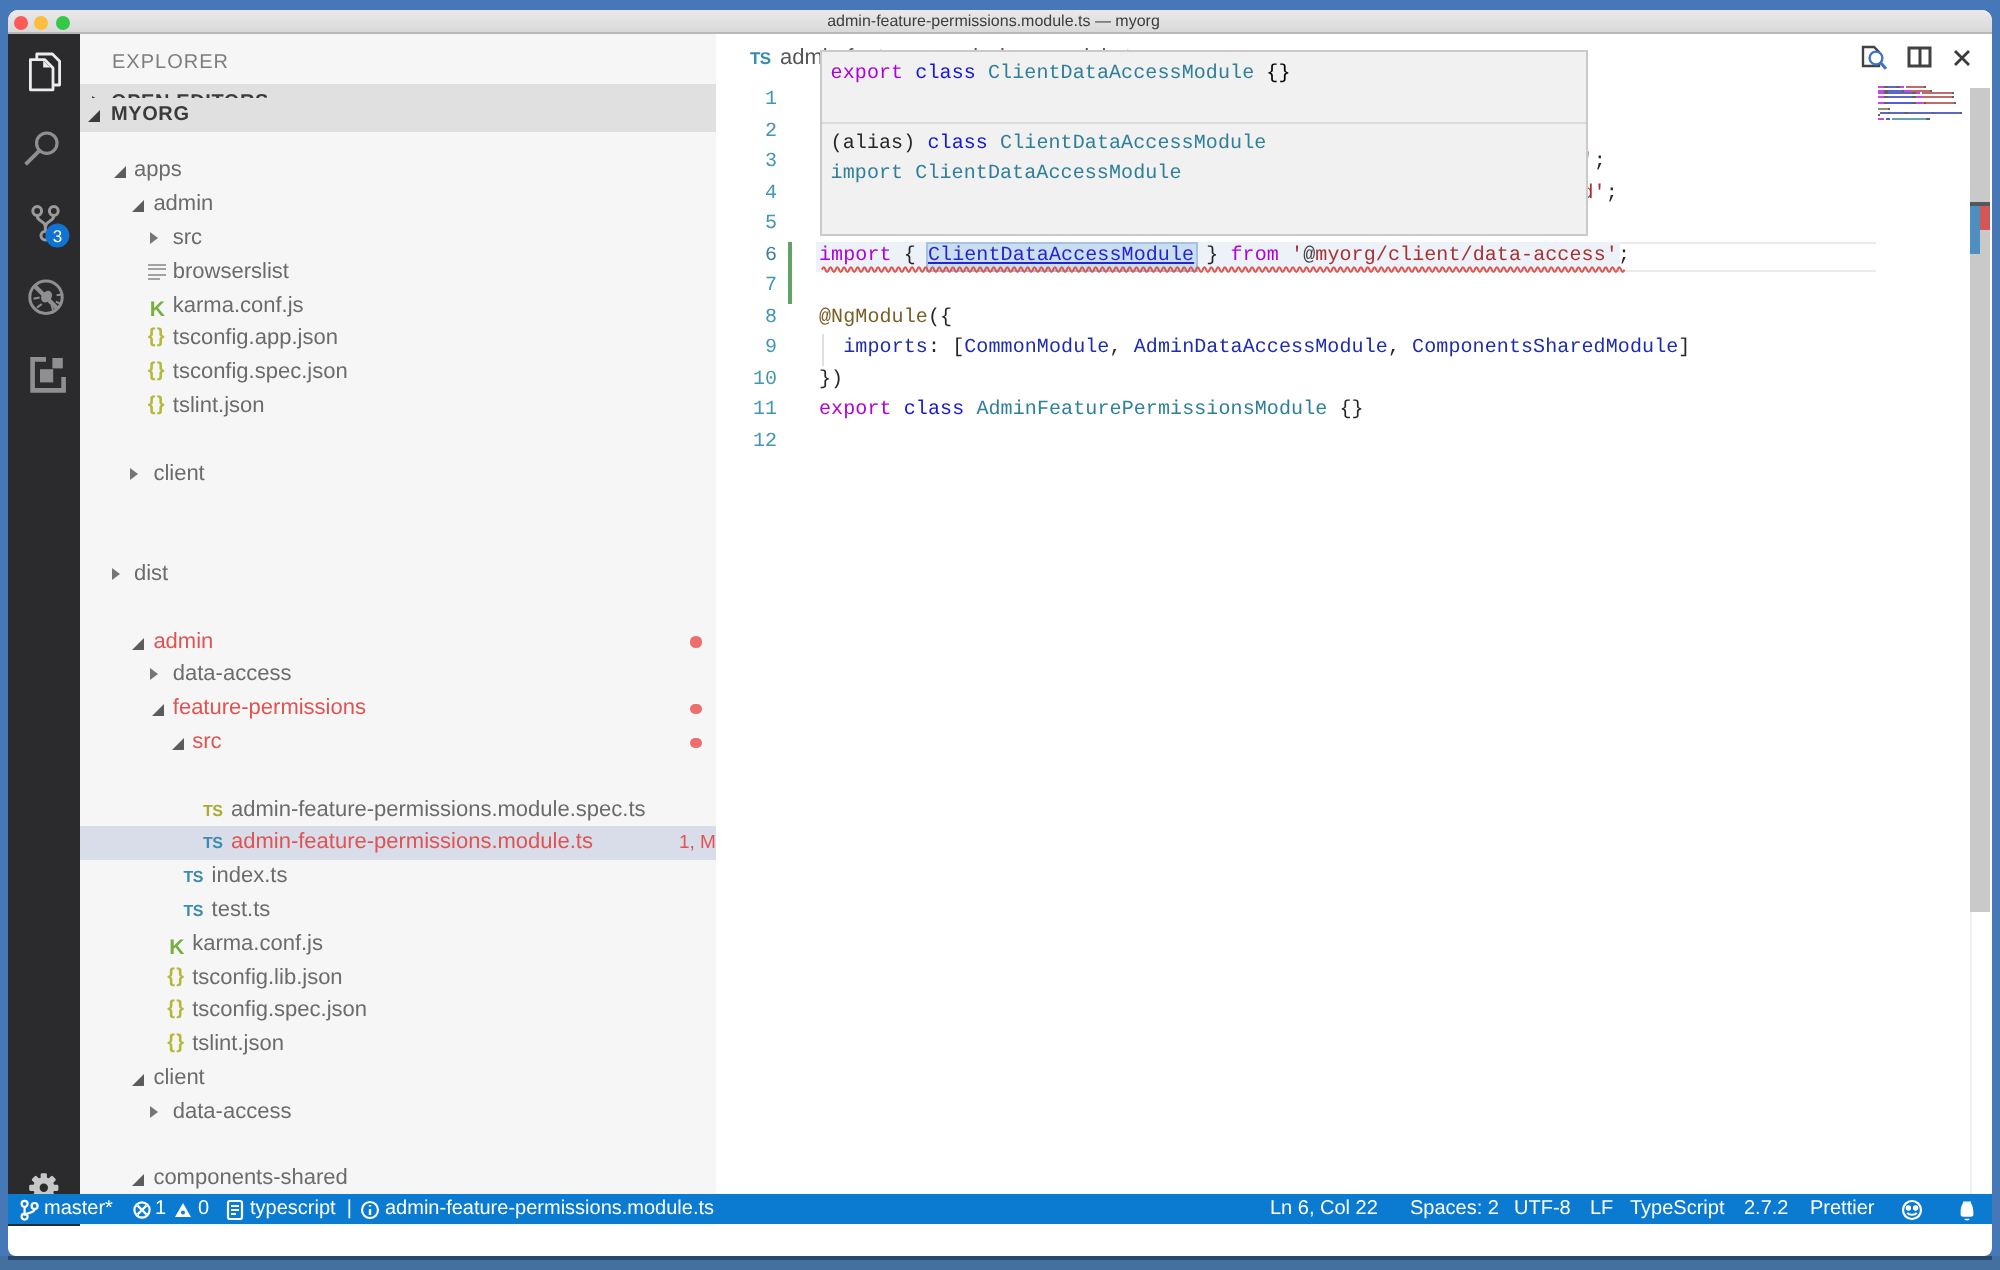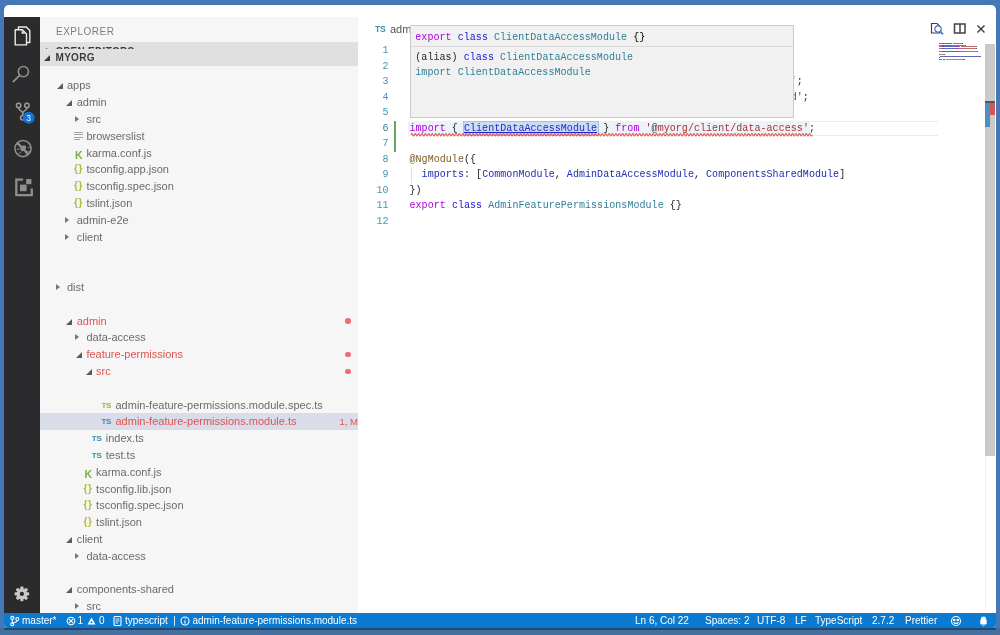--- a/index.html
+++ b/index.html
@@ -6,37 +6,43 @@
 body{font-family:"Liberation Sans",sans-serif;background:#4677B6;position:relative}
 .abs{position:absolute}
 pre{font-family:"Liberation Mono",monospace;font-size:10px;line-height:15.5px;letter-spacing:.05px}
 #win{position:absolute;left:4px;top:4.5px;width:991.5px;height:623.5px;border-radius:5px 5px 4px 4px;overflow:hidden;background:#fff}
 #titlebar{position:absolute;left:0;top:0;width:100%;height:12.5px;background:linear-gradient(#eaeaea,#d9d9d9);border-bottom:1px solid #b8b8b8}
 .tl{position:absolute;top:3px;width:7px;height:7px;border-radius:50%}
 #title{position:absolute;left:-3px;top:1.2px;width:100%;text-align:center;font-size:8px;color:#3d3d3d;line-height:10px}
 #activity{position:absolute;left:0;top:12.5px;width:35.5px;height:595.5px;background:#2b2b2d}
 #sidebar{position:absolute;left:35.5px;top:12.5px;width:318px;height:595.5px;background:#f6f6f6;overflow:hidden}
 #editor{position:absolute;left:353.5px;top:12.5px;width:638px;height:595.5px;background:#fff;overflow:hidden}
-#statusbar{position:absolute;left:0;top:608px;width:100%;height:15.5px;background:#0B7BD1;color:#fff;font-size:10px}
+#statusbar{position:absolute;left:0;top:592px;width:100%;height:15.5px;background:#0B7BD1;color:#fff;font-size:10px}
 #statusbar .it{position:absolute;top:0;line-height:15.5px;white-space:nowrap}
 .treerow{position:absolute;left:0;width:100%;height:16.8px;font-size:11px;color:#6b6b6b;white-space:nowrap}
 .treerow .nm{position:absolute;top:2.2px}
 .tw-c{position:absolute;width:0;height:0;border-top:3.3px solid transparent;border-bottom:3.3px solid transparent;border-left:4.6px solid #757575}
 .tw-o{position:absolute;width:0;height:0;border-bottom:6px solid #5c5c5c;border-left:6px solid transparent}
 .red{color:#DF5452}
 .dot{position:absolute;width:5.5px;height:5.5px;border-radius:50%;background:#EC6E6E;left:305.5px;top:5.8px}
 .ticon{position:absolute;font-weight:bold;font-size:8px;letter-spacing:-0.3px;top:4px}
 .jicon{position:absolute;font-weight:bold;font-size:10px;color:#B5B93A;top:2px;letter-spacing:.6px}
 .licon{position:absolute;top:4.5px;width:9px}
 .licon i{display:block;height:1px;background:#a3a3a3;margin-bottom:1.2px}
 .hdr{position:absolute;left:0;width:100%;background:#e0e0e0;font-size:10px;font-weight:bold;color:#3b3b3b;letter-spacing:.3px}
 .gut{position:absolute;width:31px;text-align:right;font-family:"Liberation Mono",monospace;font-size:10px;color:#4596B5;line-height:15.5px}
 .cl{position:absolute;left:52px;white-space:pre}
 </style></head><body>
 <div id="win">
+<div id="titlebar">
+      <div id="title">admin-feature-permissions.module.ts — myorg</div>
+<div class="tl" style="left:2.6px;background:#FC5B57"></div>
+<div class="tl" style="left:13.3px;background:#FCBE3F"></div>
+<div class="tl" style="left:24px;background:#34C748"></div>
+</div>
 <div id="activity">
 <svg width="35.5" height="596" viewBox="0 0 35.5 596" style="position:absolute;left:0;top:0">
 <g fill="none" stroke="#ececec" stroke-width="1.4" stroke-linejoin="round">
  <path d="M14.4 12.6 v-2.6 h7.8 l3.6 3.6 v11.9 h-3.4"></path>
  <path d="M11.2 12.8 h7.1 l4.2 4.2 v10.9 h-11.3 z" fill="#2b2b2d"></path>
  <path d="M17.6 13.2 l3.6 3.6 h-3.6 z" fill="#ececec" stroke="none"></path>
 </g>
 <g fill="none" stroke="#8f8f8f" stroke-width="1.6">
  <circle cx="19.4" cy="54.6" r="5.1"></circle>
  <path d="M15.7 58.3 L8.8 65.2" stroke-width="1.9"></path>
@@ -116,24 +122,20 @@
 <span class="jicon" style="left:34.4px">{}</span>
 <span class="nm" style="left:46.9px">tsconfig.app.json</span>
 </div>
 <div class="treerow" style="top:161.1px;">
 <span class="jicon" style="left:34.4px">{}</span>
 <span class="nm" style="left:46.9px">tsconfig.spec.json</span>
 </div>
 <div class="treerow" style="top:177.9px;">
 <span class="jicon" style="left:34.4px">{}</span>
 <span class="nm" style="left:46.9px">tslint.json</span>
-</div>
-<div class="treerow" style="top:194.7px;">
-<span class="tw-c" style="left:25.7px;top:5px"></span>
-<span class="nm" style="left:37.2px">admin-e2e</span>
 </div>
 <div class="treerow" style="top:211.5px;">
 <span class="tw-c" style="left:25.7px;top:5px"></span>
 <span class="nm" style="left:37.2px">client</span>
 </div>
 <div class="treerow" style="top:261.9px;">
 <span class="tw-c" style="left:16.0px;top:5px"></span>
 <span class="nm" style="left:27.5px">dist</span>
 </div>
 <div class="treerow" style="top:295.5px;">
@@ -317,21 +319,21 @@
         <i style="position:absolute;left:4.06px;width:2.90px;height:.9px;background:#1616D6;display:block;opacity:.72"></i>
         <i style="position:absolute;left:7.54px;width:16.82px;height:.9px;background:#2E7F99;display:block;opacity:.72"></i>
         <i style="position:absolute;left:24.36px;width:1.74px;height:.9px;background:#262626;display:block;opacity:.72"></i>
       </div>
 <div class="abs" style="left:627.5px;top:27px;width:1px;height:568px;background:#f0f0f0"></div>
 <div class="abs" style="left:627.5px;top:27px;width:10px;height:412px;background:#C9C9C9"></div>
 <div class="abs" style="left:627.5px;top:84px;width:10px;height:2px;background:#55585a"></div>
 <div class="abs" style="left:632.5px;top:86px;width:5px;height:12px;background:#D25757"></div>
 <div class="abs" style="left:627.5px;top:86px;width:5px;height:24px;background:#4E8FBF"></div>
 <div class="abs" style="left:52.5px;top:8.3px;width:383.5px;height:93px;background:#F1F1F1;border:1px solid #CACACA">
-<pre style="padding:4.2px 0 0 4.3px;height:21px;border-bottom:1px solid #DADADA"><span style="color:#AF00DB">export</span> <span style="color:#1616D6">class</span> <span style="color:#2E7F99">ClientDataAccessModule</span> {}</pre>
+<pre style="padding:4.2px 0 0 4.3px;height:36px;border-bottom:1px solid #DADADA"><span style="color:#AF00DB">export</span> <span style="color:#1616D6">class</span> <span style="color:#2E7F99">ClientDataAccessModule</span> {}</pre>
 <pre style="padding:2.6px 0 0 4.3px;color:#262626">(alias) <span style="color:#1616D6">class</span> <span style="color:#2E7F99">ClientDataAccessModule</span>
 <span style="color:#2E7F99">import ClientDataAccessModule</span></pre>
 </div>
 </div>
 <div id="statusbar">
 <svg width="992" height="15.5" viewBox="0 0 992 15.5" style="position:absolute;left:0;top:0">
 <g fill="none" stroke="#fff" stroke-width="1.1">
  <circle cx="8.3" cy="4.9" r="1.5"></circle>
  <circle cx="8.3" cy="11.3" r="1.5"></circle>
  <circle cx="13.3" cy="6" r="1.5"></circle>

